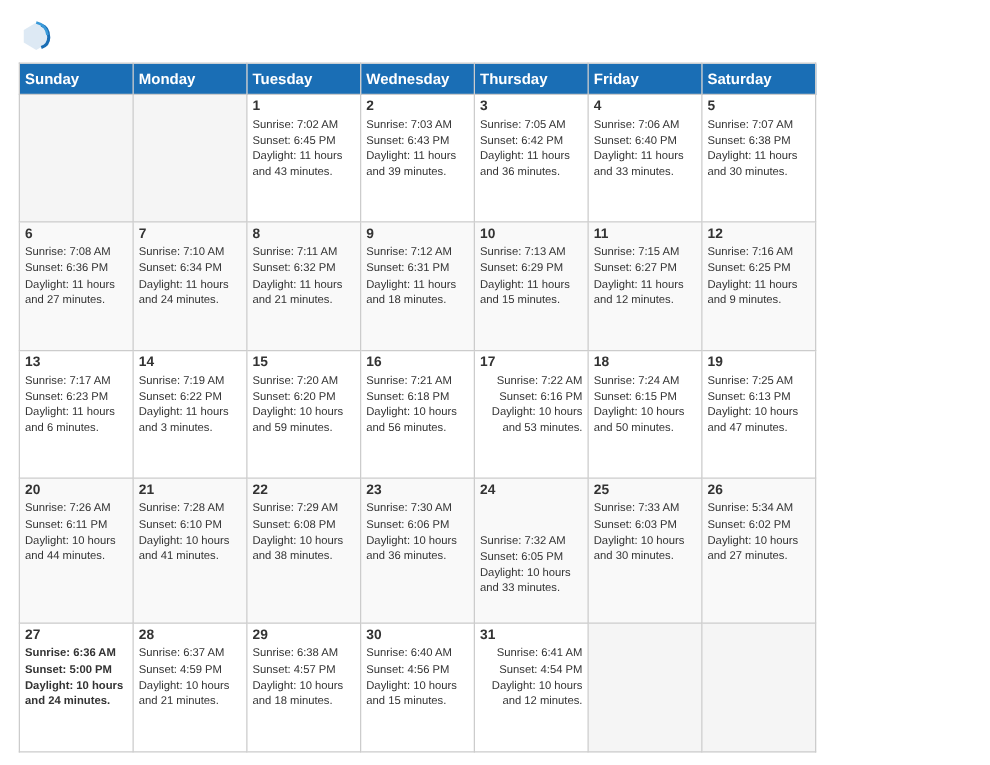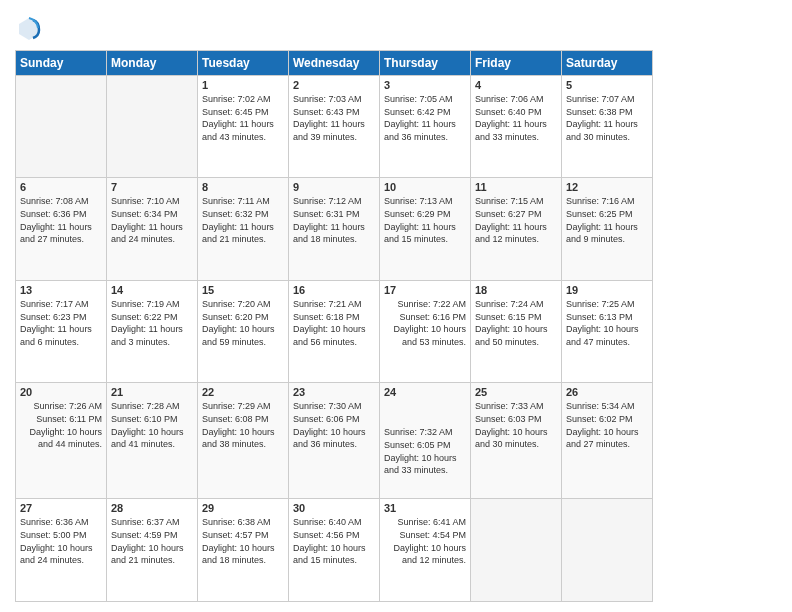--- a/index.html
+++ b/index.html
@@ -256,21 +256,21 @@
           <td>
             <span class="day-number">19</span>
             <div class="day-info" style="white-space: pre-line;">Sunrise: 7:25 AM
 Sunset: 6:13 PM
 Daylight: 10 hours and 47 minutes.</div>
           </td>
         </tr>
         <tr>
           <td>
             <span class="day-number">20</span>
-            <div class="day-info" style="white-space: pre-line; text-align: right;">Sunrise: 7:26 AM
+            <div class="day-info" style="white-space: pre-line;">Sunrise: 7:26 AM
 Sunset: 6:11 PM
 Daylight: 10 hours and 44 minutes.</div>
           </td>
           <td>
             <span class="day-number">21</span>
             <div class="day-info" style="white-space: pre-line;">Sunrise: 7:28 AM
 Sunset: 6:10 PM
 Daylight: 10 hours and 41 minutes.</div>
           </td>
           <td>
@@ -300,21 +300,21 @@
           <td>
             <span class="day-number">26</span>
             <div class="day-info" style="white-space: pre-line;">Sunrise: 5:34 AM
 Sunset: 6:02 PM
 Daylight: 10 hours and 27 minutes.</div>
           </td>
         </tr>
         <tr>
           <td>
             <span class="day-number">27</span>
-            <div class="day-info" style="white-space: pre-line;">Sunrise: 6:36 AM
+            <div class="day-info" style="white-space: pre-line; font-weight: bold;">Sunrise: 6:36 AM
 Sunset: 5:00 PM
 Daylight: 10 hours and 24 minutes.</div>
           </td>
           <td>
             <span class="day-number">28</span>
             <div class="day-info" style="white-space: pre-line;">Sunrise: 6:37 AM
 Sunset: 4:59 PM
 Daylight: 10 hours and 21 minutes.</div>
           </td>
           <td>

